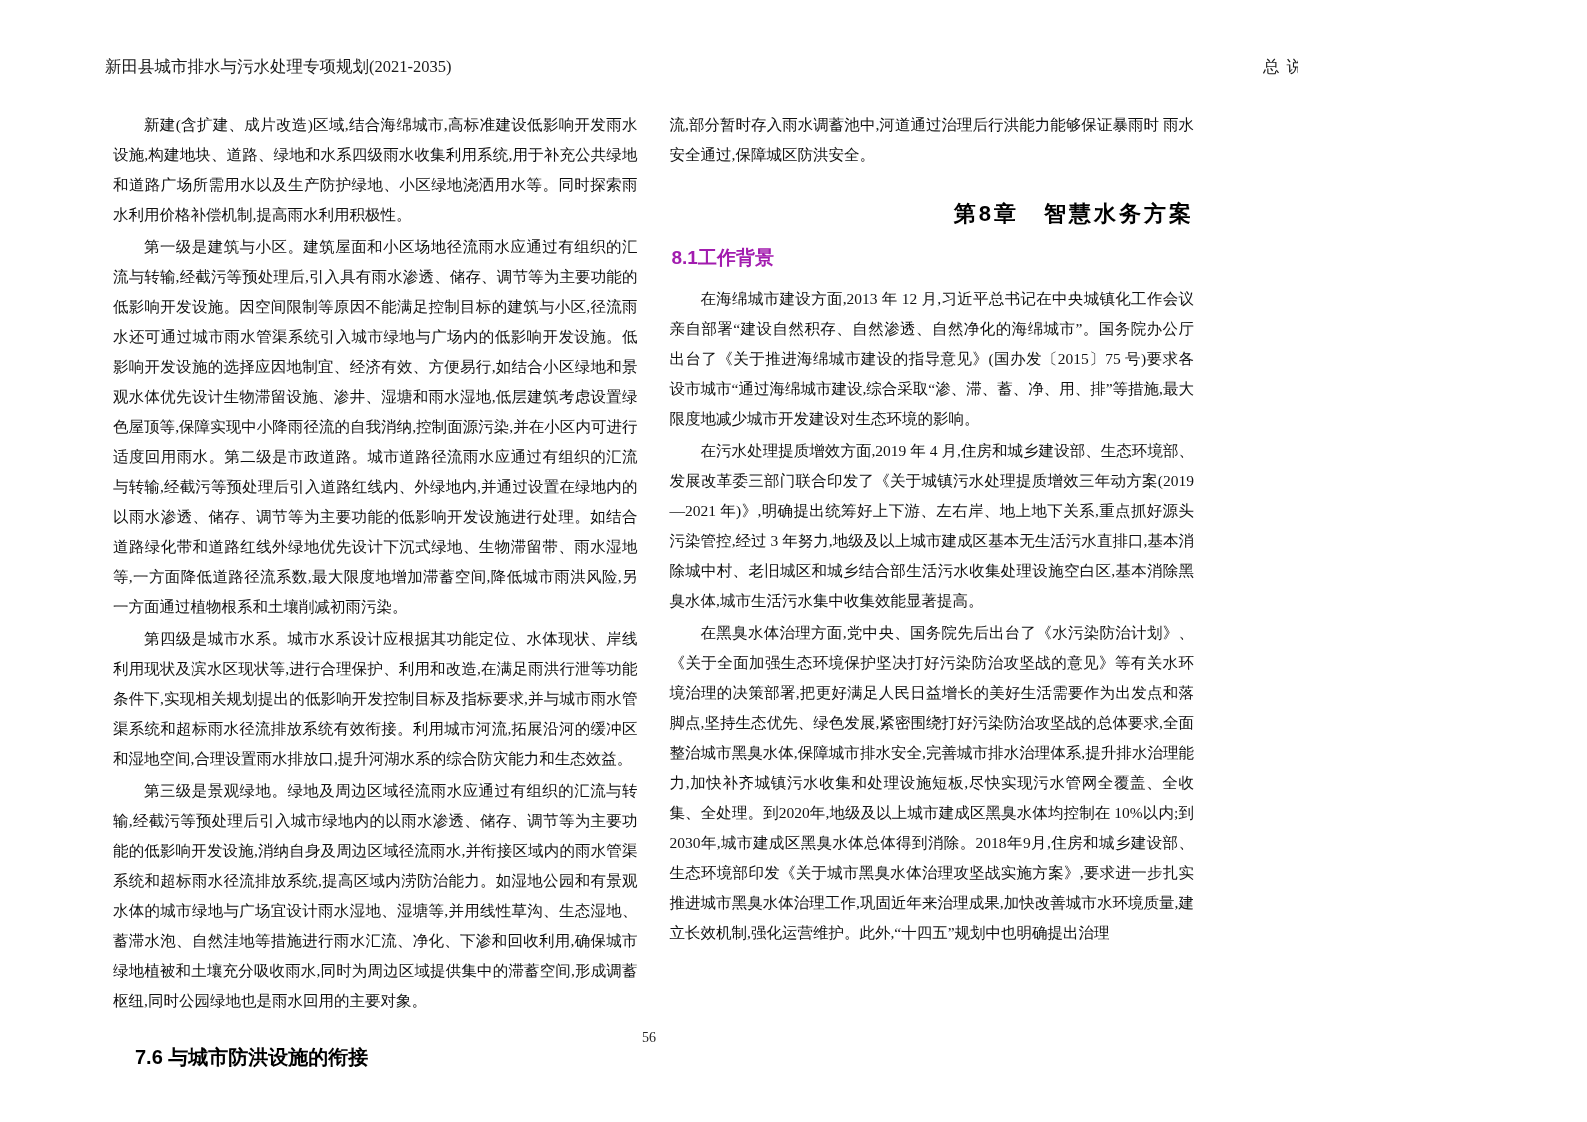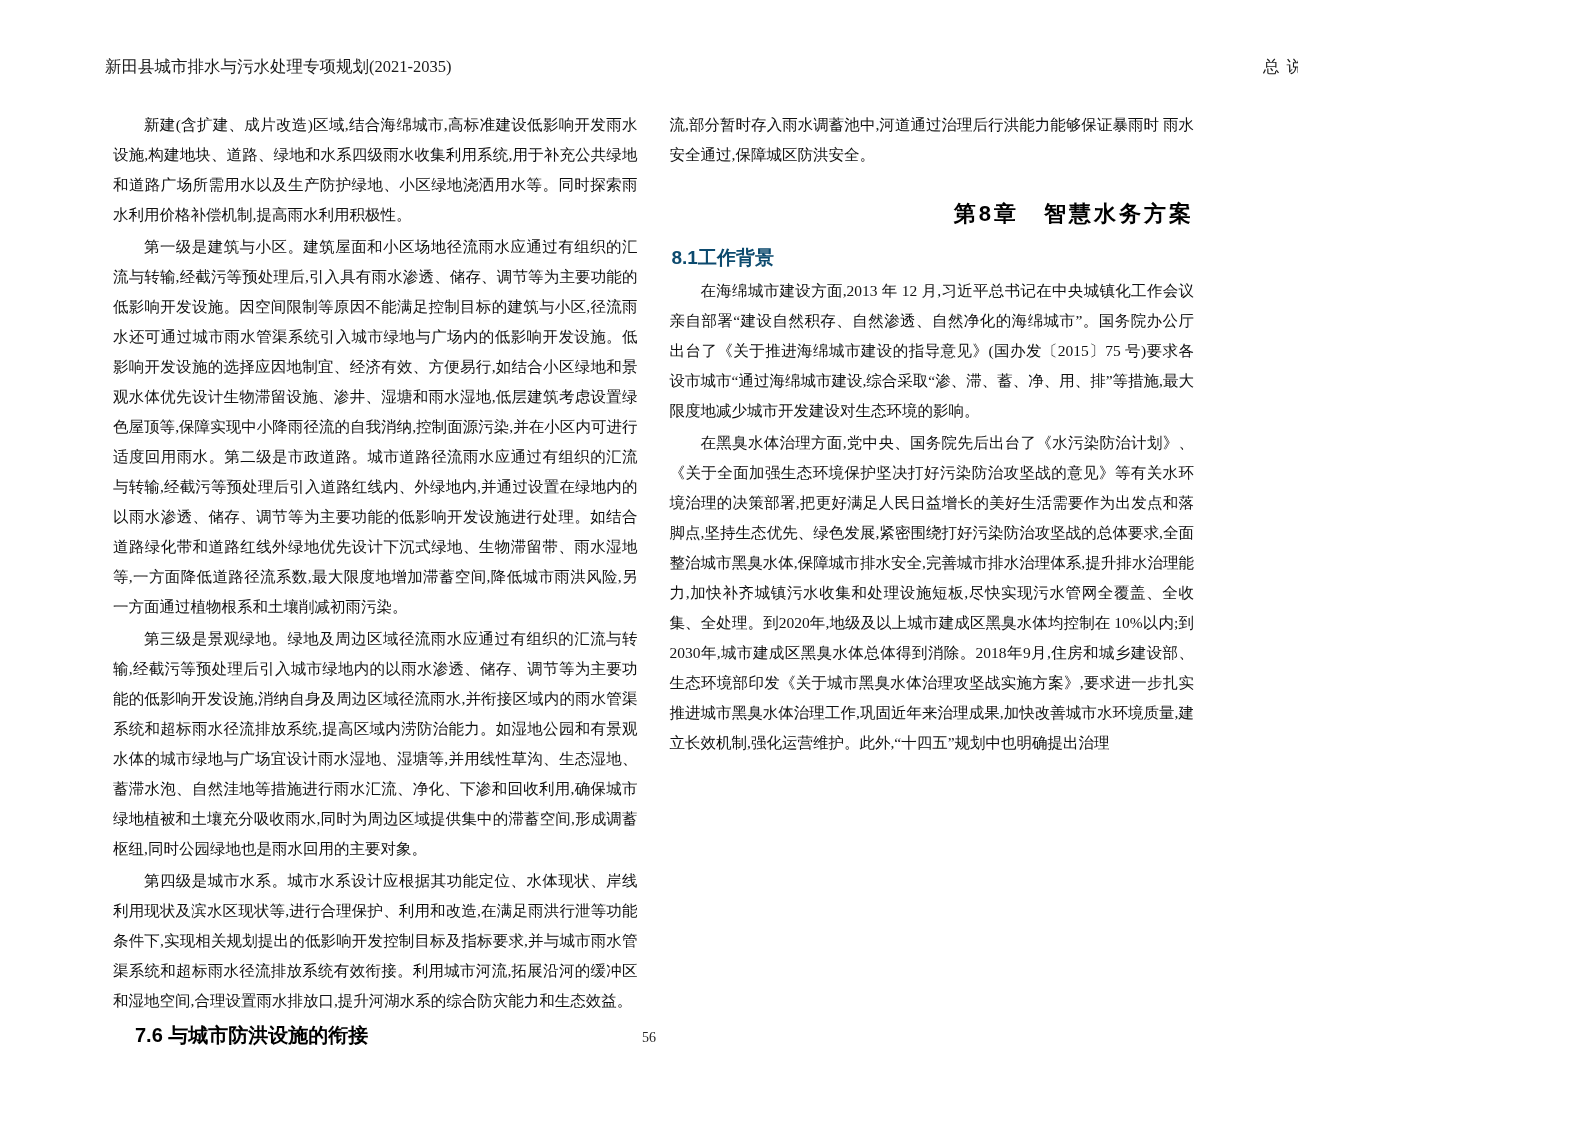--- a/index.html
+++ b/index.html
@@ -58,46 +58,46 @@
     line-height: 30px;
     text-align: justify;
     text-justify: inter-character;
     text-indent: 2em;
     word-break: break-all;
   }
   .col p.no-indent {
     text-indent: 0;
   }
   .heading-76 {
-    margin: 4px 0 10px 0;
+    margin: 26px 0 10px 0;
     padding-left: 30px;
     font-size: 20px;
     font-weight: 700;
     line-height: 30px;
     font-family: "Liberation Sans", "DejaVu Sans", sans-serif;
     color: #000;
   }
   .chapter-heading {
     margin: 28px 0 14px 0;
     text-align: right;
     font-size: 22px;
     font-weight: 700;
     line-height: 32px;
     letter-spacing: 3px;
     font-family: "Liberation Sans", "DejaVu Sans", sans-serif;
     color: #000;
   }
   .section-heading {
-    margin: 6px 0 4px 0;
+    margin: 6px 0 12px 0;
     padding-left: 10px;
     font-size: 19px;
     font-weight: 700;
     line-height: 28px;
     font-family: "Liberation Sans", "DejaVu Sans", sans-serif;
-    color: #0c4a6e;
+    color: #a21caf;
   }
   .doc-footer {
     position: absolute;
     left: 0;
     right: 0;
     top: 1030px;
     text-align: center;
     font-size: 14px;
     color: #222;
   }
@@ -110,30 +110,31 @@
   <div class="doc-header">
     <span class="header-left">新田县城市排水与污水处理专项规划(2021-2035)</span>
     <span class="header-right">总说明</span>
   </div>
 
   <div class="columns">
 
     <div class="col">
       <p>新建(含扩建、成片改造)区域,结合海绵城市,高标准建设低影响开发雨水设施,构建地块、道路、绿地和水系四级雨水收集利用系统,用于补充公共绿地和道路广场所需用水以及生产防护绿地、小区绿地浇洒用水等。同时探索雨水利用价格补偿机制,提高雨水利用积极性。</p>
       <p>第一级是建筑与小区。建筑屋面和小区场地径流雨水应通过有组织的汇流与转输,经截污等预处理后,引入具有雨水渗透、储存、调节等为主要功能的低影响开发设施。因空间限制等原因不能满足控制目标的建筑与小区,径流雨水还可通过城市雨水管渠系统引入城市绿地与广场内的低影响开发设施。低影响开发设施的选择应因地制宜、经济有效、方便易行,如结合小区绿地和景观水体优先设计生物滞留设施、渗井、湿塘和雨水湿地,低层建筑考虑设置绿色屋顶等,保障实现中小降雨径流的自我消纳,控制面源污染,并在小区内可进行适度回用雨水。第二级是市政道路。城市道路径流雨水应通过有组织的汇流与转输,经截污等预处理后引入道路红线内、外绿地内,并通过设置在绿地内的以雨水渗透、储存、调节等为主要功能的低影响开发设施进行处理。如结合道路绿化带和道路红线外绿地优先设计下沉式绿地、生物滞留带、雨水湿地等,一方面降低道路径流系数,最大限度地增加滞蓄空间,降低城市雨洪风险,另一方面通过植物根系和土壤削减初雨污染。</p>
+      <p>第四级是城市水系。城市水系设计应根据其功能定位、水体现状、岸线利用现状及滨水区现状等,进行合理保护、利用和改造,在满足雨洪行泄等功能条件下,实现相关规划提出的低影响开发控制目标及指标要求,并与城市雨水管渠系统和超标雨水径流排放系统有效衔接。利用城市河流,拓展沿河的缓冲区和湿地空间,合理设置雨水排放口,提升河湖水系的综合防灾能力和生态效益。</p>
       <p>第三级是景观绿地。绿地及周边区域径流雨水应通过有组织的汇流与转输,经截污等预处理后引入城市绿地内的以雨水渗透、储存、调节等为主要功能的低影响开发设施,消纳自身及周边区域径流雨水,并衔接区域内的雨水管渠系统和超标雨水径流排放系统,提高区域内涝防治能力。如湿地公园和有景观水体的城市绿地与广场宜设计雨水湿地、湿塘等,并用线性草沟、生态湿地、蓄滞水泡、自然洼地等措施进行雨水汇流、净化、下渗和回收利用,确保城市绿地植被和土壤充分吸收雨水,同时为周边区域提供集中的滞蓄空间,形成调蓄枢纽,同时公园绿地也是雨水回用的主要对象。</p>
-      <p>第四级是城市水系。城市水系设计应根据其功能定位、水体现状、岸线利用现状及滨水区现状等,进行合理保护、利用和改造,在满足雨洪行泄等功能条件下,实现相关规划提出的低影响开发控制目标及指标要求,并与城市雨水管渠系统和超标雨水径流排放系统有效衔接。利用城市河流,拓展沿河的缓冲区和湿地空间,合理设置雨水排放口,提升河湖水系的综合防灾能力和生态效益。</p>
       <div class="heading-76">7.6 与城市防洪设施的衔接</div>
     </div>
 
     <div class="col">
       <p class="no-indent">流,部分暂时存入雨水调蓄池中,河道通过治理后行洪能力能够保证暴雨时 雨水安全通过,保障城区防洪安全。</p>
       <div class="chapter-heading">第8章　智慧水务方案</div>
       <div class="section-heading">8.1工作背景</div>
       <p>在海绵城市建设方面,2013 年 12 月,习近平总书记在中央城镇化工作会议亲自部署“建设自然积存、自然渗透、自然净化的海绵城市”。国务院办公厅出台了《关于推进海绵城市建设的指导意见》(国办发〔2015〕75 号)要求各设市城市“通过海绵城市建设,综合采取“渗、滞、蓄、净、用、排”等措施,最大限度地减少城市开发建设对生态环境的影响。</p>
+      <p>在污水处理提质增效方面,2019 年 4 月,住房和城乡建设部、生态环境部、发展改革委三部门联合印发了《关于城镇污水处理提质增效三年动方案(2019—2021 年)》,明确提出统筹好上下游、左右岸、地上地下关系,重点抓好源头污染管控,经过 3 年努力,地级及以上城市建成区基本无生活污水直排口,基本消除城中村、老旧城区和城乡结合部生活污水收集处理设施空白区,基本消除黑臭水体,城市生活污水集中收集效能显著提高。</p>
       <p>在黑臭水体治理方面,党中央、国务院先后出台了《水污染防治计划》、《关于全面加强生态环境保护坚决打好污染防治攻坚战的意见》等有关水环境治理的决策部署,把更好满足人民日益增长的美好生活需要作为出发点和落脚点,坚持生态优先、绿色发展,紧密围绕打好污染防治攻坚战的总体要求,全面整治城市黑臭水体,保障城市排水安全,完善城市排水治理体系,提升排水治理能力,加快补齐城镇污水收集和处理设施短板,尽快实现污水管网全覆盖、全收集、全处理。到2020年,地级及以上城市建成区黑臭水体均控制在 10%以内;到2030年,城市建成区黑臭水体总体得到消除。2018年9月,住房和城乡建设部、生态环境部印发《关于城市黑臭水体治理攻坚战实施方案》,要求进一步扎实推进城市黑臭水体治理工作,巩固近年来治理成果,加快改善城市水环境质量,建立长效机制,强化运营维护。此外,“十四五”规划中也明确提出治理</p>
     </div>
 
   </div>
 
   <div class="doc-footer">56</div>
 
 </div>
 
 </body></html>

